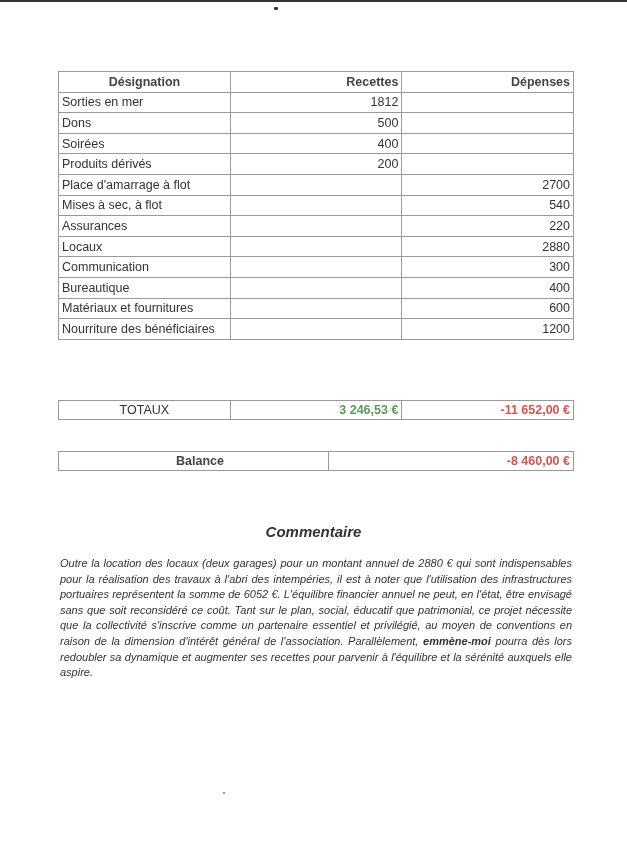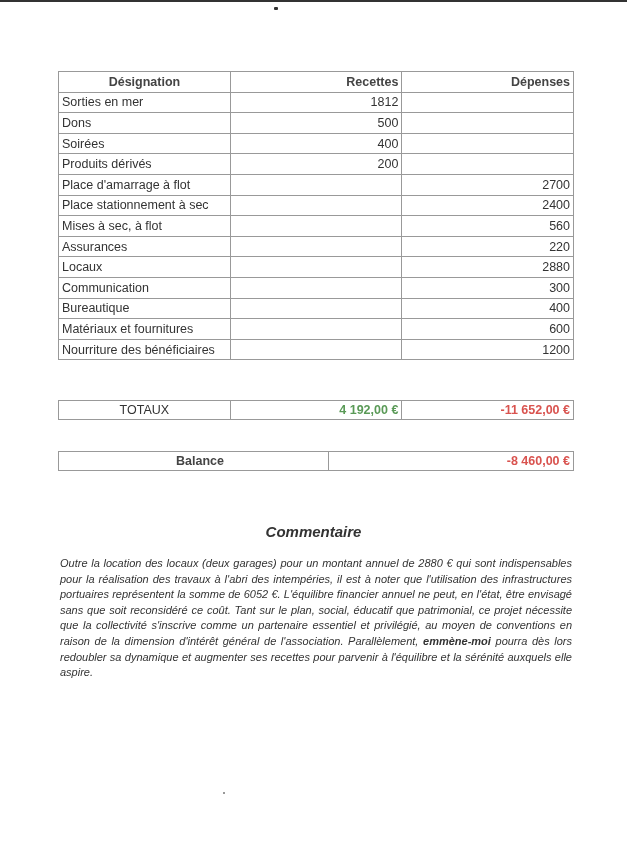--- a/index.html
+++ b/index.html
@@ -70,28 +70,23 @@
         <td class="c1">Produits dérivés</td>
         <td class="c2">200</td>
         <td class="c3"></td>
       </tr>
     <tr>
         <td class="c1">Place d'amarrage à flot</td>
         <td class="c2"></td>
         <td class="c3">2700</td>
       </tr>
     <tr>
-        <td class="c1">Place stationnement à sec</td>
-        <td class="c2"></td>
-        <td class="c3">2400</td>
-      </tr>
-    <tr>
         <td class="c1">Mises à sec, à flot</td>
         <td class="c2"></td>
-        <td class="c3">560</td>
+        <td class="c3">540</td>
       </tr>
     <tr>
         <td class="c1">Assurances</td>
         <td class="c2"></td>
         <td class="c3">220</td>
       </tr>
     <tr>
         <td class="c1">Locaux</td>
         <td class="c2"></td>
         <td class="c3">2880</td>
@@ -116,21 +111,21 @@
         <td class="c2"></td>
         <td class="c3">1200</td>
       </tr>
   </tbody>
 </table>
 
 <table id="totaux">
   <tbody>
       <tr>
     <td class="c1" style="text-align:center">TOTAUX</td>
-    <td class="c2 green">4 192,00 €</td>
+    <td class="c2 green">3 246,53 €</td>
     <td class="c3 red">-11 652,00 €</td>
   </tr>
 </tbody>
   </table>
 
 <table id="balance">
   <tbody>
       <tr>
     <td class="bal-label">Balance</td>
     <td class="bal-val">-8 460,00 €</td>

